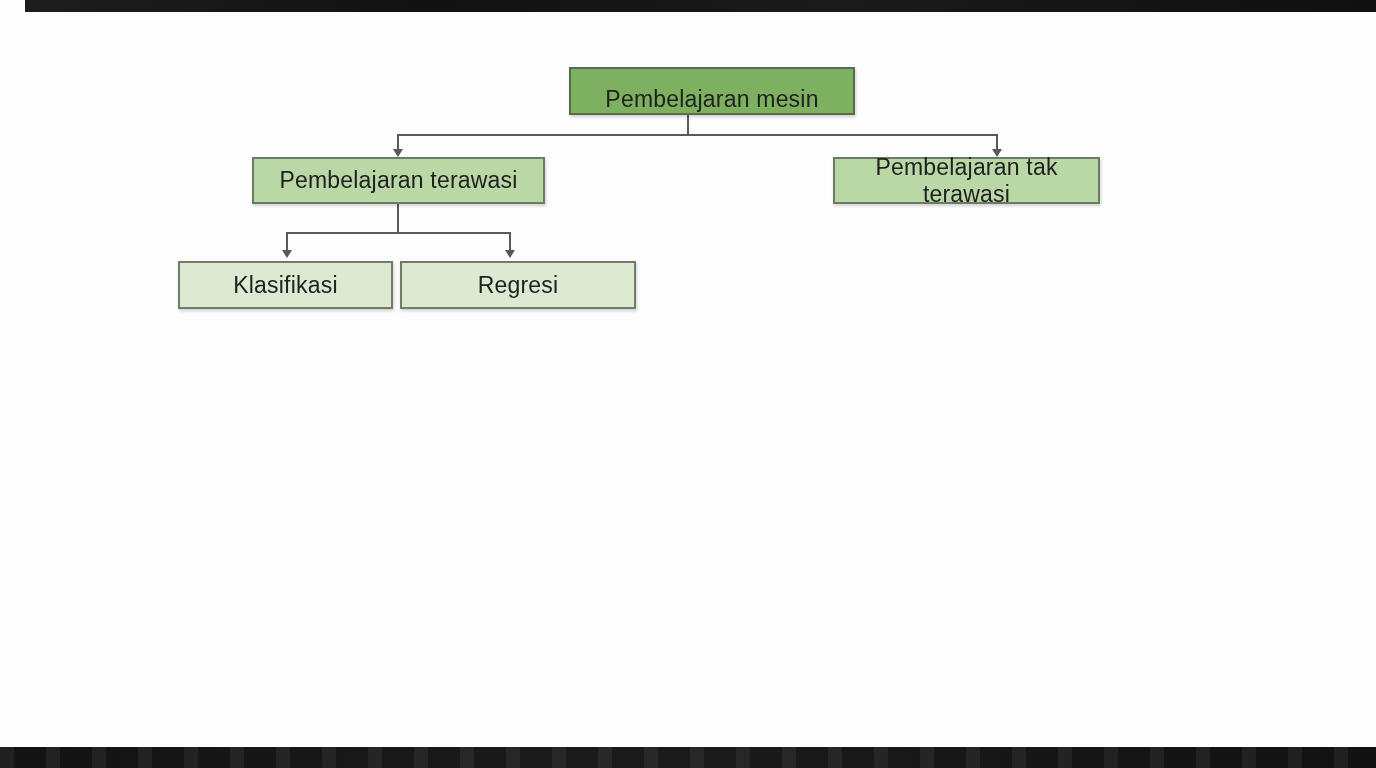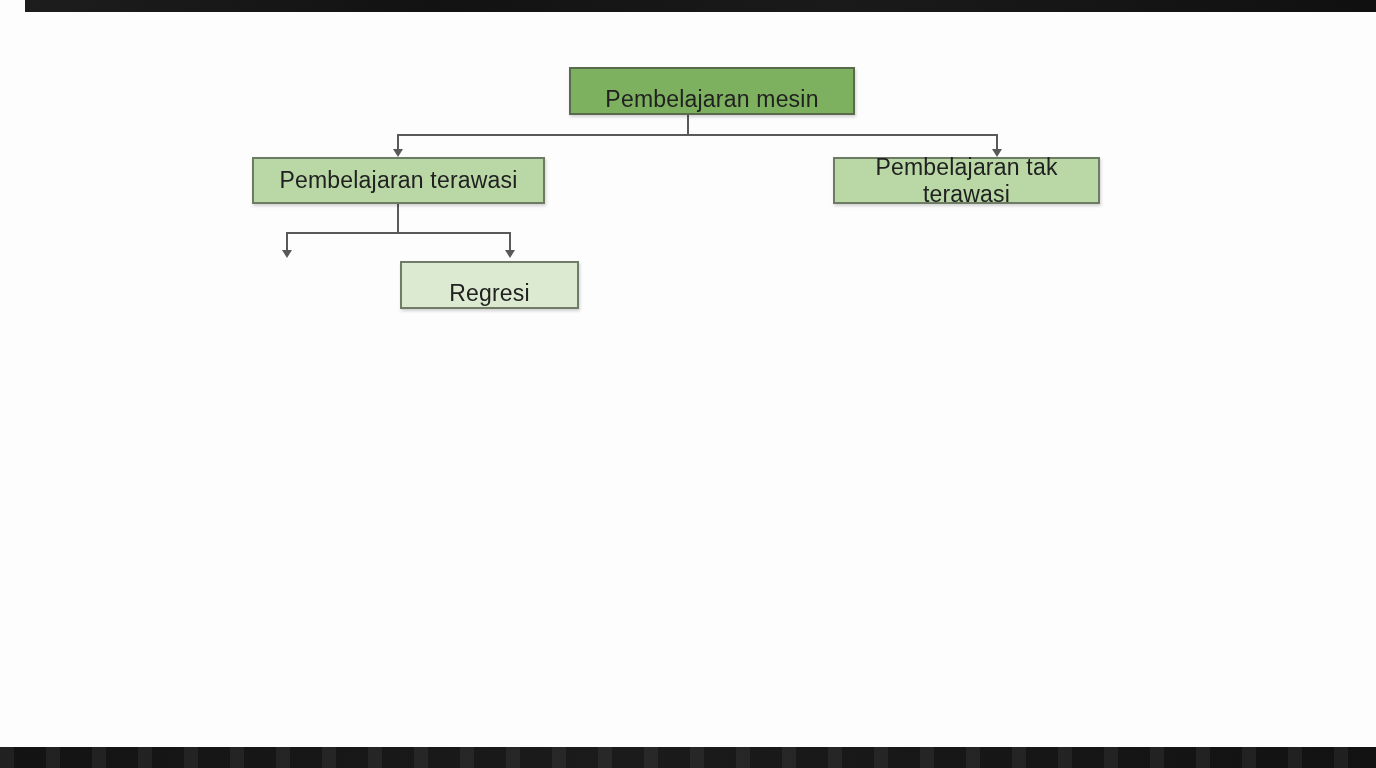--- a/index.html
+++ b/index.html
@@ -63,21 +63,21 @@
     border: 2px solid var(--level2-border);
     text-align: center;
   }
   .node.l2.left  { left: 252px; top: 157px; width: 293px; height: 47px; }
   .node.l2.right { left: 833px; top: 157px; width: 267px; height: 47px; }
   .node.l3 {
     background: var(--level3-fill);
     border: 2px solid var(--level3-border);
   }
   .node.l3.left  { left: 178px; top: 261px; width: 215px; height: 48px; }
-  .node.l3.right { left: 400px; top: 261px; width: 179px; height: 48px; align-items: flex-end; }
+  .node.l3.right { left: 400px; top: 261px; width: 236px; height: 48px; }
   
   .seg { position: absolute; background: var(--connector); }
   .seg.v { width: 2px; }
   .seg.h { height: 2px; }
   
   .c1-stem   { left: 687px; top: 115px; height: 21px; }
   .c1-cross  { left: 397px; top: 134px; width: 601px; }
   .c1-drop-l { left: 397px; top: 134px; height: 17px; }
   .c1-drop-r { left: 996px; top: 134px; height: 17px; }
   
@@ -125,18 +125,21 @@
   </div>
 
   <div class="node l2 left">
     <span>Pembelajaran terawasi</span>
   </div>
 
   <div class="node l2 right">
     <span>Pembelajaran tak terawasi</span>
   </div>
 
+  <div class="node l3 left">
+    <span>Klasifikasi</span>
+  </div>
 
   <div class="node l3 right">
     <span>Regresi</span>
   </div>
 
 </div>
 
 </body></html>

